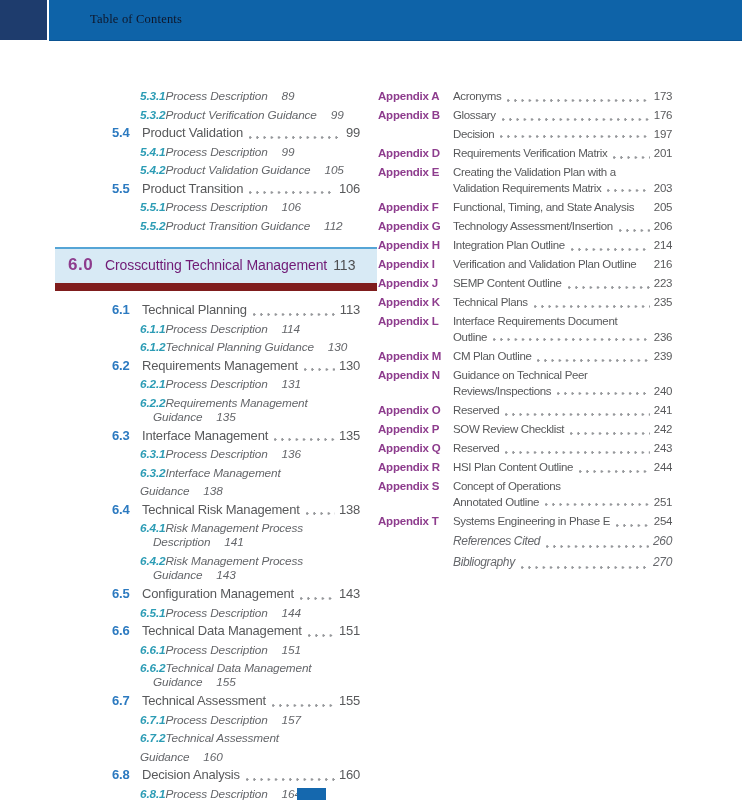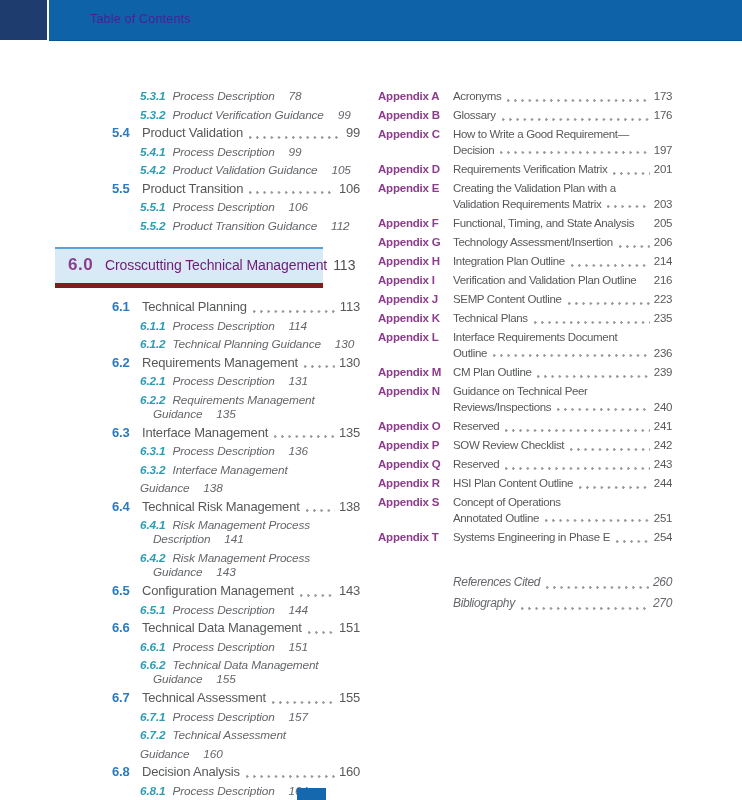--- a/index.html
+++ b/index.html
@@ -7,81 +7,81 @@
     width:742px;height:800px;position:relative;overflow:hidden;
     background:#ffffff;
     font-family:"Liberation Sans","DejaVu Sans",sans-serif;
     color:#5a5b5d;
   }
   
   .hdr{position:absolute;top:0;left:0;width:742px;height:40px;}
   .hdr-block{position:absolute;left:0;top:0;width:47px;height:40px;background:#1e3c6d;}
   .hdr-bar{position:absolute;left:49px;top:0;right:0;height:40px;background:#0e63a8;border-bottom:1px solid #0a5априور;}
   .hdr-bar{border-bottom:1px solid #0b5492;}
-  .hdr-title{position:absolute;left:90px;top:0;line-height:39px;font-size:12.5px;color:#4c1d95;letter-spacing:.2px;}
+  .hdr-title{position:absolute;left:90px;top:0;line-height:39px;font-size:12.5px;color:#0f172a;letter-spacing:.2px;font-family:Liberation Serif, serif;}
   
   .columns{position:absolute;top:87px;left:112px;right:70px;display:flex;}
   .col-left{width:248px;flex:none;}
   .col-right{width:294px;flex:none;margin-left:auto;}
   
   .row,.arow{display:flex;align-items:baseline;}
   .pg{flex:none;white-space:nowrap;}
   .leader{
     flex:1 1 auto;min-width:4px;height:3px;align-self:flex-end;
     margin:0 4px 4px 6px;
     background-image:radial-gradient(circle at 1.2px 1.5px,#96989b 1.15px,rgba(255,255,255,0) 1.35px);
     background-size:7.2px 3px;background-repeat:repeat-x;
   }
   .leader.nolead{background-image:none;}
   
   .row.main{font-size:13px;line-height:18.5px;letter-spacing:-.2px;color:#58595b;}
   .row.main .num{width:30px;flex:none;font-weight:bold;color:#2c7ac0;}
   .row.main .ttl{flex:none;white-space:nowrap;}
   .row.sub{display:block;font-size:11.8px;font-style:italic;line-height:18.5px;
            padding-left:28px;letter-spacing:-.15px;color:#64666a;}
-  .row.sub .num{font-weight:bold;color:#2c9cb5;margin-right:7px;}
+  .row.sub .num{font-weight:bold;color:#2c9cb5;}
   .row.sub .pg{margin-left:14px;}
   .row.sub.wrap{padding-top:2px;padding-bottom:3px;}
   .row.sub.wrap .l1,.row.sub.wrap .l2{line-height:14px;}
   .row.sub.wrap .l2{padding-left:13px;}
   
   .heading6{
-    margin:12px 0 10px -57px;width:268px;box-sizing:border-box;
-    background:#d8eaf5;border-top:2px solid #55a5d6;border-bottom:5px solid #7f1d1d;
+    margin:12px 0 10px -57px;width:322px;box-sizing:border-box;
+    background:#d8eaf5;border-top:2px solid #55a5d6;border-bottom:8px solid #7f1d1d;
     padding:6px 0 8px 13px;display:flex;align-items:baseline;
   }
   .heading6 .hnum{width:37px;flex:none;font-size:17px;font-weight:bold;color:#8d3c8d;letter-spacing:.5px;}
   .heading6 .htitle{font-size:14px;color:#701a75;letter-spacing:-.1px;white-space:nowrap;}
   .heading6 .hpage{font-size:14px;color:#4e4f51;margin-left:6px;}
   
   .arow{font-size:11.5px;line-height:19px;letter-spacing:-.35px;color:#58595b;}
   .arow .lbl{width:75px;flex:none;font-weight:bold;color:#8d3c8d;letter-spacing:-.2px;}
   .arow .ttl{flex:none;white-space:nowrap;}
   .arow .spacer{width:75px;flex:none;}
   .agroup{padding:1px 0 2px;}
   .agroup .arow{line-height:16px;}
-  .refs{margin-top:25px;}
+  .refs{}
   .refs .arow{font-size:12px;font-style:italic;line-height:21px;color:#66686c;}
   .refs .arow .spacer{width:75px;flex:none;}
   
   .footer-mark{position:absolute;left:297px;top:788px;width:29px;height:12px;background:#1568ae;}
 </style>
 </head>
 <body>
 
 <div class="hdr">
   <div class="hdr-block"></div>
   <div class="hdr-bar"></div>
   <div class="hdr-title">Table of Contents</div>
 </div>
 
 <div class="columns">
   <div class="col-left">
     <div id="left-pre">
-        <div class="row sub"><span class="num">5.3.1</span><span class="ttl">Process Description</span><span class="pg">78</span></div>
+        <div class="row sub"><span class="num">5.3.1</span><span class="ttl">Process Description</span><span class="pg">89</span></div>
         <div class="row sub"><span class="num">5.3.2</span><span class="ttl">Product Verification Guidance</span><span class="pg">99</span></div>
         <div class="row main">
           <span class="num">5.4</span>
           <span class="ttl">Product Validation</span>
           <span class="leader"></span>
           <span class="pg">99</span>
         </div>
         <div class="row sub"><span class="num">5.4.1</span><span class="ttl">Process Description</span><span class="pg">99</span></div>
         <div class="row sub"><span class="num">5.4.2</span><span class="ttl">Product Validation Guidance</span><span class="pg">105</span></div>
         <div class="row main">
@@ -184,24 +184,20 @@
           <span class="pg">173</span>
         </div>
         <div class="arow single">
           <span class="lbl">Appendix B</span>
           <span class="ttl">Glossary</span>
           <span class="leader"></span>
           <span class="pg">176</span>
         </div>
         <div class="agroup">
           <div class="arow">
-            <span class="lbl">Appendix C</span>
-            <span class="ttl">How to Write a Good Requirement—</span>
-          </div>
-          <div class="arow">
             <span class="spacer"></span>
             <span class="ttl">Decision</span>
             <span class="leader"></span>
             <span class="pg">197</span>
           </div>
         </div>
         <div class="arow single">
           <span class="lbl">Appendix D</span>
           <span class="ttl">Requirements Verification Matrix</span>
           <span class="leader"></span>

